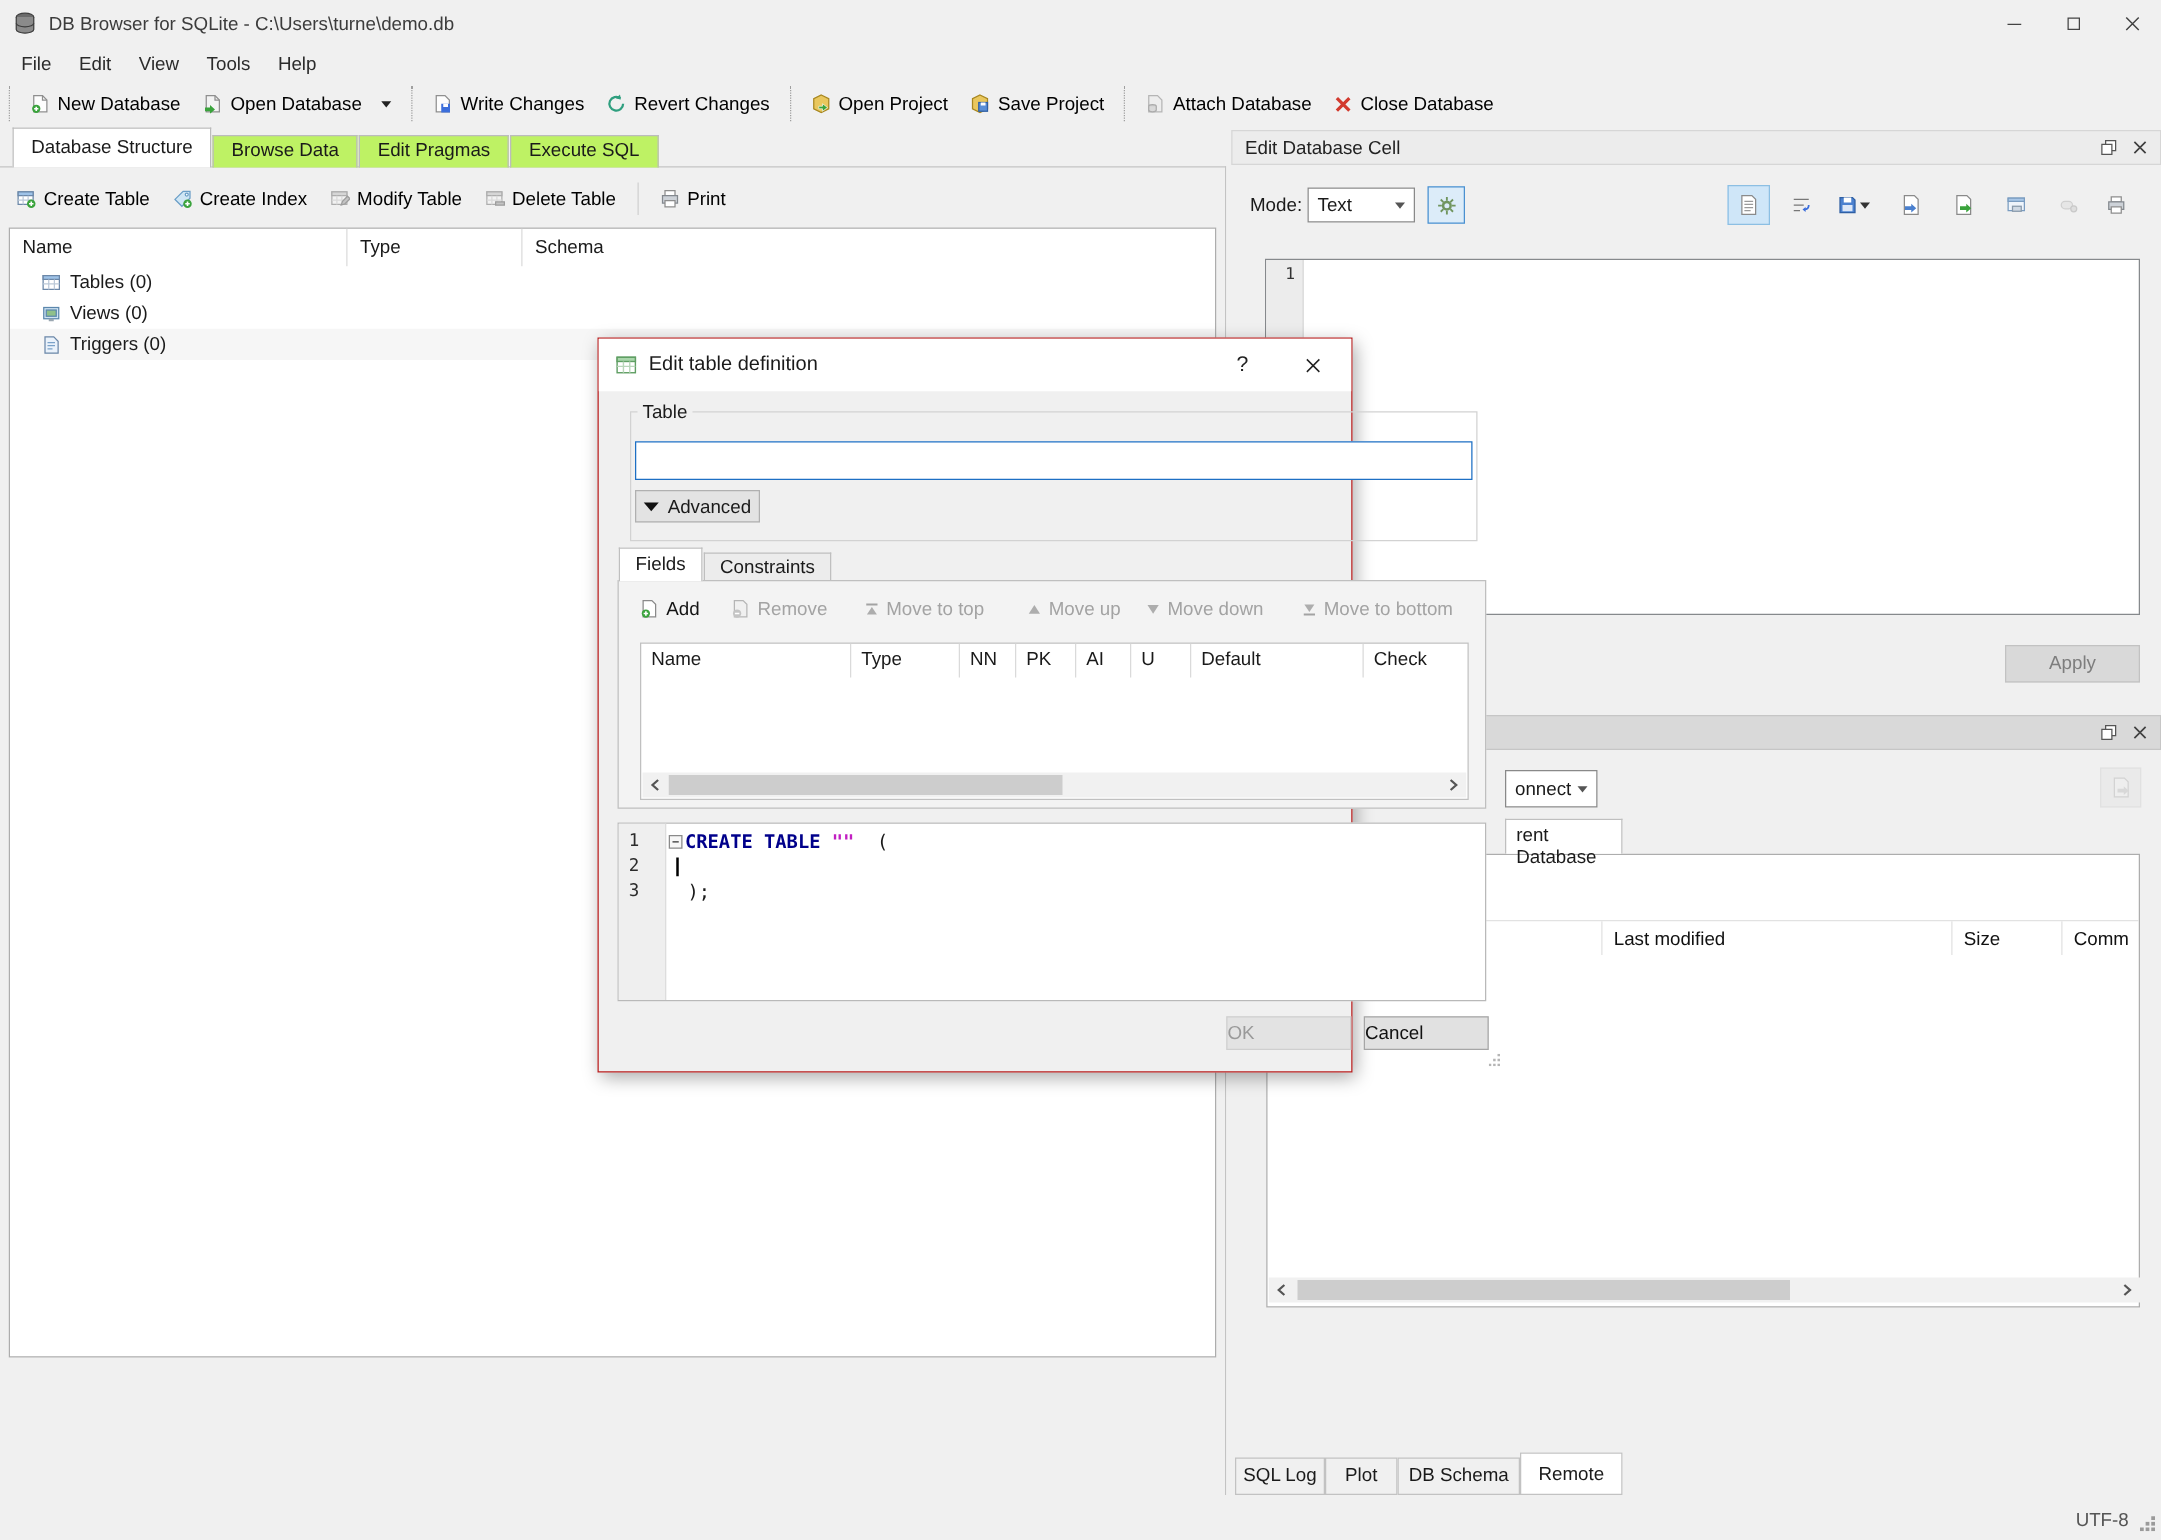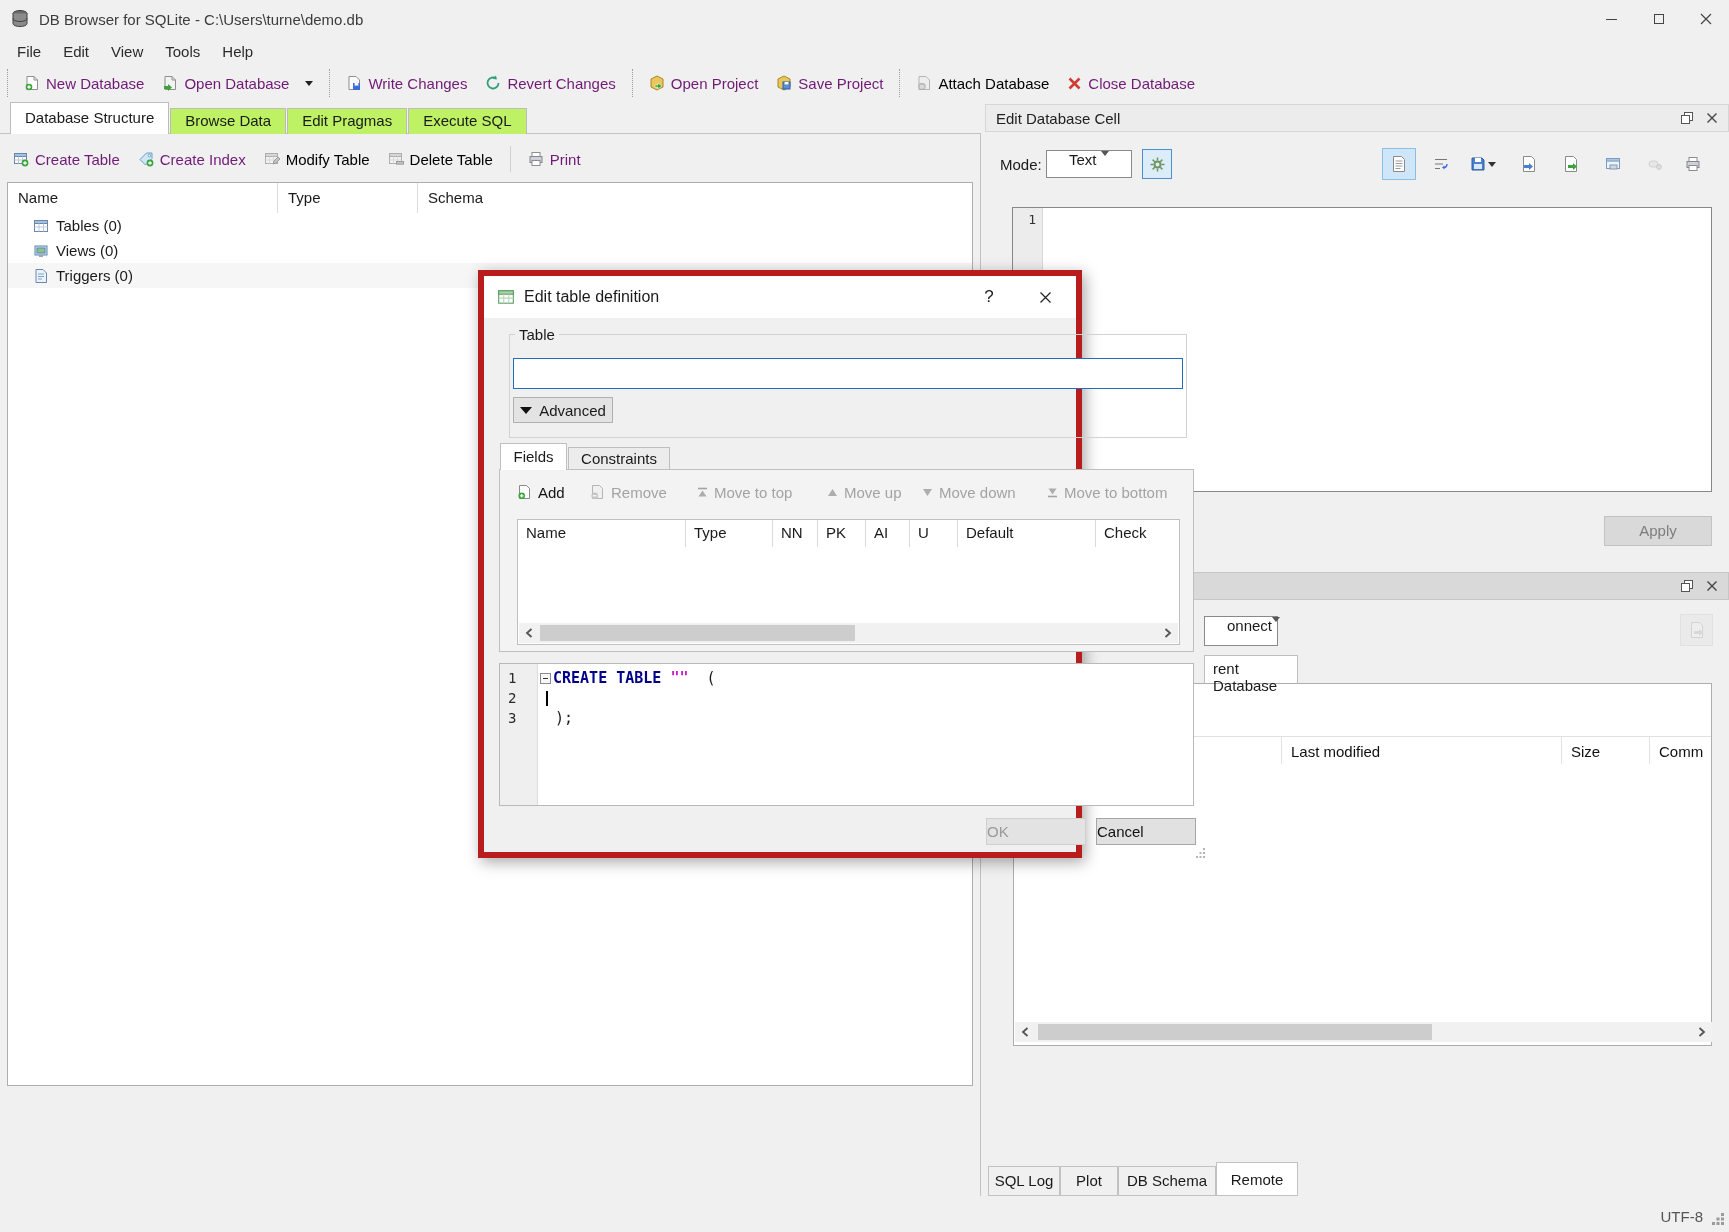--- a/index.html
+++ b/index.html
@@ -19,21 +19,21 @@
   .max-glyph { width:10px; height:10px; border:1px solid #444; display:block; }
 
   
   .menubar { position:absolute; left:0; top:38px; width:1729px; height:26px;
              display:flex; align-items:center; padding-left:6px; }
   .menu-item { padding:3px 11px; color:#2b2b2b; }
 
   
   .toolbar { position:absolute; left:0; top:64px; width:1729px; height:38px;
              display:flex; align-items:center; }
-  .tbtn { display:flex; align-items:center; gap:6px; padding:6px 9px; color:#701a75; white-space:nowrap; }
+  .tbtn { display:flex; align-items:center; gap:6px; padding:6px 9px; color:#000000; white-space:nowrap; }
   .tbtn.disabled { color:#000000; }
   .tsep { align-self:center; height:28px; border-left:1px dotted #9f9f9f; margin:0 7px; }
   .ddcaret { width:0; height:0; border-left:4px solid transparent; border-right:4px solid transparent;
              border-top:5px solid #222; margin-left:10px; }
 
   
   .main-tabs { position:absolute; left:0; top:102px; height:32px; display:flex;
                align-items:flex-end; padding-left:10px; z-index:5; }
   .mtab { height:26px; padding:3px 14px 0 14px; border:1px solid #bcbcbc; border-bottom:none;
           background:#bef264; margin-right:1px; }
@@ -49,22 +49,22 @@
                  background:#fff; border:1px solid #adadad; }
   .tree-header { display:flex; height:30px; }
   .th-cell { padding:6px 0 0 10px; border-right:1px solid #dcdcdc; }
   .tree-row { display:flex; align-items:center; height:25px; padding-left:25px; gap:7px; }
   .tree-row.alt { background:#f6f6f6; }
 
   
   .dock { position:absolute; left:981px; top:104px; width:748px; height:1096px; background:#f0f0f0; }
   .dock-title { position:absolute; display:flex; align-items:center; padding:0 10px; color:#222; }
   .dock-btns { margin-left:auto; display:flex; gap:12px; align-items:center; }
-  .combo { background:#fff; border:1px solid #898989; display:flex; align-items:flex-start;
-           padding:0 22px; position:absolute; }
+  .combo { background:#fff; border:1px solid #898989; display:flex; align-items:center;
+           padding:0 7px; position:absolute; }
   .combo .caret { width:0; height:0; border-left:4px solid transparent; border-right:4px solid transparent;
                   border-top:5px solid #555; margin-left:auto; }
   .toolbtn { position:absolute; width:34px; height:32px; display:flex; align-items:center;
              justify-content:center; border:1px solid transparent; }
   .toolbtn.selected { background:#cfe6f8; border-color:#8cbfe3; }
   .toolbtn.gear-on { background:#dcecf9; border-color:#4a90d0; }
   .toolbtn.disabled { opacity:.45; }
   .editor { position:absolute; left:31px; top:103px; width:700px; height:285px;
             background:#fff; border:1px solid #86898c; display:flex; }
   .gutter { width:30px; background:#ececec; border-right:1px solid #d8d8d8;
@@ -87,21 +87,21 @@
           text-align:center; padding-top:5px; }
   .btab.active { top:1058px; height:34px; padding-top:8px; background:#fff; z-index:2; }
 
   
   .statusbar { position:absolute; left:0; top:1200px; width:1729px; height:32px;
                display:flex; align-items:center; justify-content:flex-end;
                padding-right:26px; color:#555; }
 
   
   .dialog { position:absolute; left:478px; top:270px; width:604px; height:588px; background:#f0f0f0;
-            border:6px solid #b91c1c; box-shadow:3px 4px 14px rgba(0,0,0,.35); z-index:20;padding-left:20px; }
+            border:1px solid #b91c1c; box-shadow:3px 4px 14px rgba(0,0,0,.35); z-index:20;padding-left:20px; }
   .dlg-title { position:absolute; left:0; top:0; width:100%; height:42px; background:#fff;
                display:flex; align-items:center; gap:9px; padding-left:13px; font-size:16px; }
   .dlg-ctl { width:34px; height:28px; display:flex; align-items:center; justify-content:center;
              color:#222; font-size:17px; }
   .group { position:absolute; left:25px; top:58px; width:678px; height:104px; border:1px solid #d2d2d2; }
   .group-label { position:absolute; left:31px; top:50px; background:#f0f0f0; padding:0 4px; }
   .tbl-input { position:absolute; left:29px; top:82px; width:670px; height:31px;
                border:1px solid #1d6fc4; background:#fff; padding:0 7px; font:inherit; }
   .advanced { position:absolute; left:29px; top:121px; width:100px; height:26px; background:#e3e3e3;
               border:1px solid #b0b0b0; display:flex; align-items:center; justify-content:center; gap:7px; }

